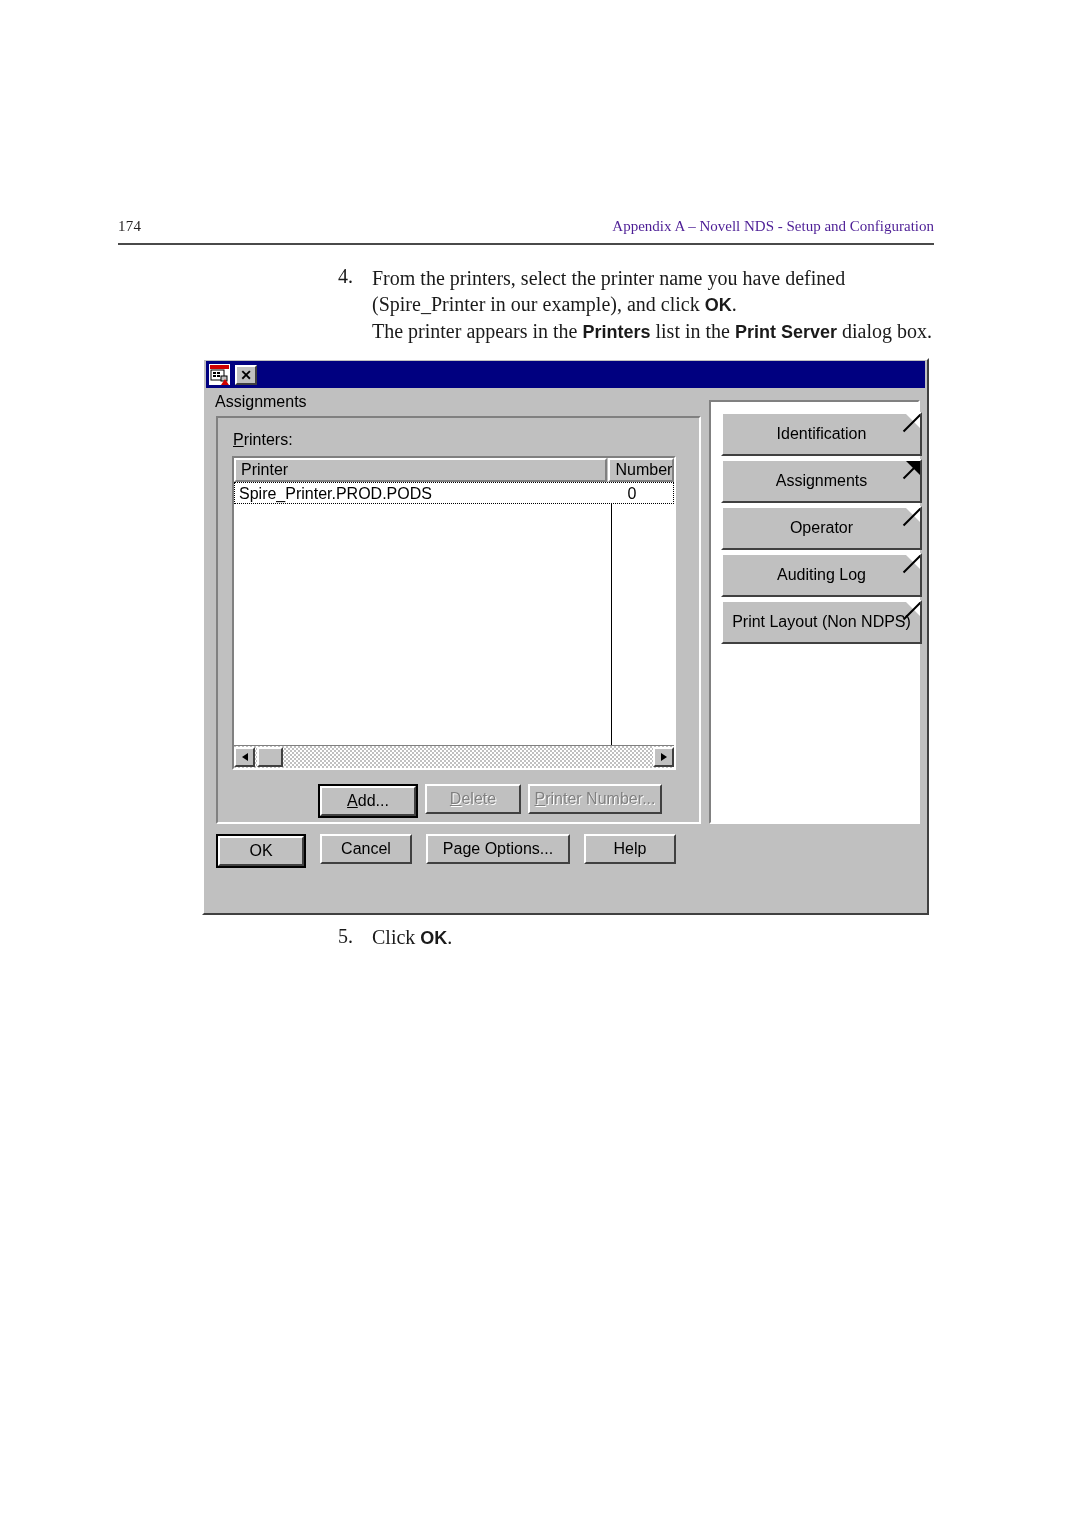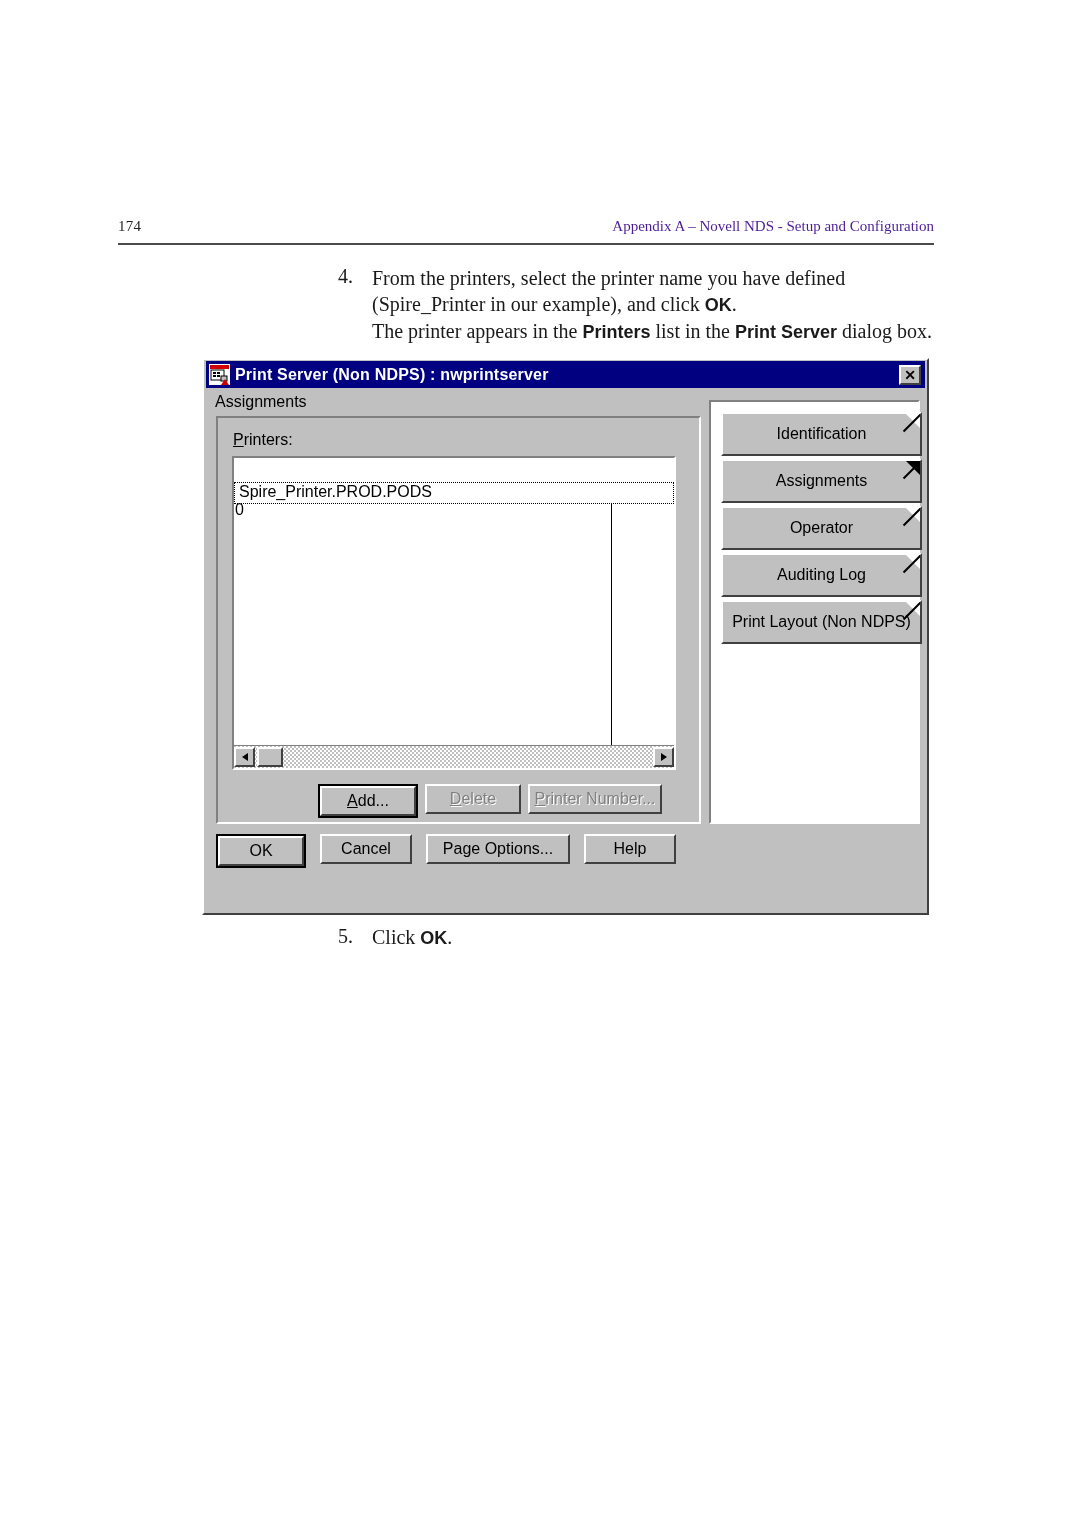--- a/index.html
+++ b/index.html
@@ -239,23 +239,22 @@
   }
   #list-row {
     position: absolute;
     left: 0;
     top: 0;
     right: 0;
     height: 22px;
     box-sizing: border-box;
     border: 1px dotted #000000;
     display: flex;
-    align-items: flex-start;
+    align-items: flex-end;
     background: #ffffff;
-    flex-direction: column;
   }
   #row-printer {
     width: 376px;
     padding-left: 4px;
     font-size: 16px;
     white-space: nowrap;
     box-sizing: border-box;
   }
   #row-number {
     flex: 1 1 auto;
@@ -461,31 +460,34 @@
         <rect x="1" y="1" width="19" height="4" fill="#d00000"></rect>
         <rect x="2" y="6" width="13" height="10" fill="#ffffff" stroke="#000000" stroke-width="1"></rect>
         <rect x="4" y="8" width="3" height="2" fill="#000000"></rect>
         <rect x="8" y="8" width="3" height="2" fill="#000000"></rect>
         <rect x="4" y="11" width="3" height="2" fill="#000000"></rect>
         <rect x="8" y="11" width="3" height="2" fill="#000000"></rect>
         <rect x="12" y="12" width="6" height="5" fill="#c0c0c0" stroke="#000000" stroke-width="1"></rect>
         <polygon points="12,21 20,21 16,15" fill="#d00000"></polygon>
       </svg>
     </span>
-    <span id="title-text">Print Server (Non NDPS) : nwprintserver</span>
     <span id="close-button">✕</span>
   </div>
 
   <div id="group-label">Assignments</div>
 
   <div id="left-panel">
 
     <div id="printers-label"><span class="ul">P</span><span>rinters:</span></div>
 
     <div id="printers-list">
+      <div id="list-header">
+        <div id="col-printer" class="col-head">Printer</div>
+        <div id="col-number" class="col-head">Number</div>
+      </div>
       <div id="list-body">
         <div id="col-divider"></div>
         <div id="list-row">
           <span id="row-printer">Spire_Printer.PROD.PODS</span>
           <span id="row-number">0</span>
         </div>
       </div>
       <div id="hscroll">
         <span class="sb-btn">
             <span class="arrow-l"></span>

